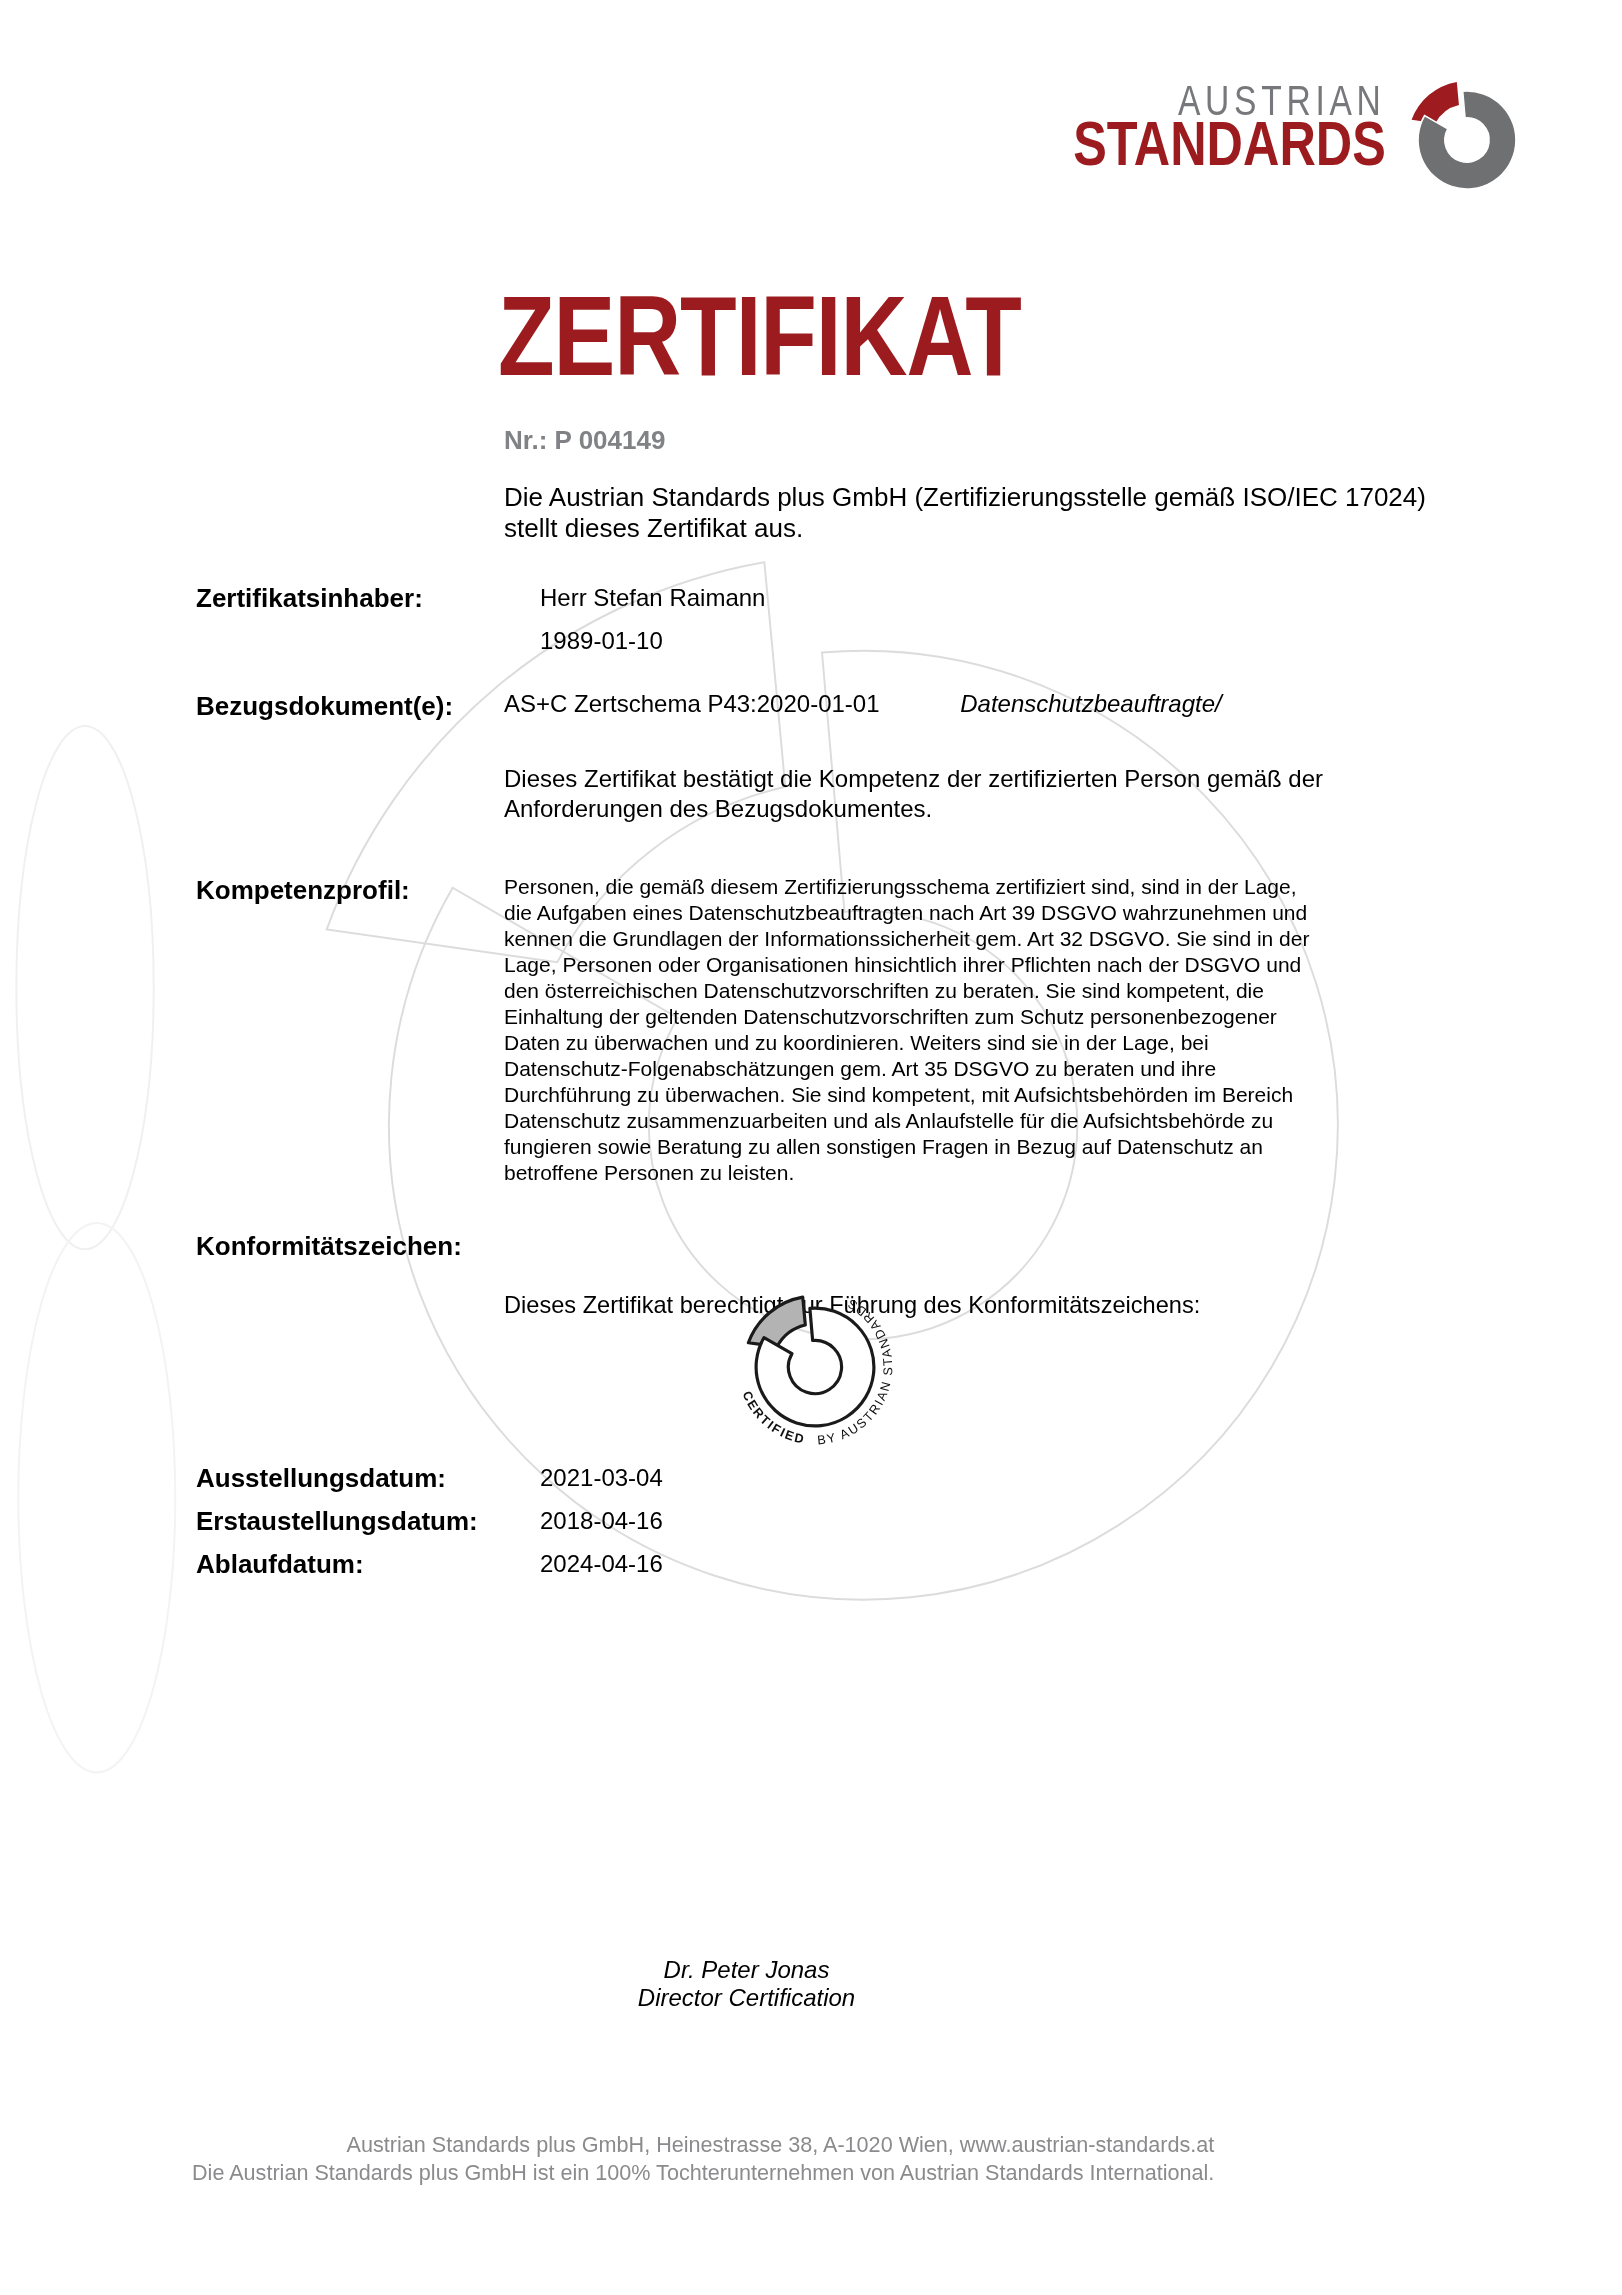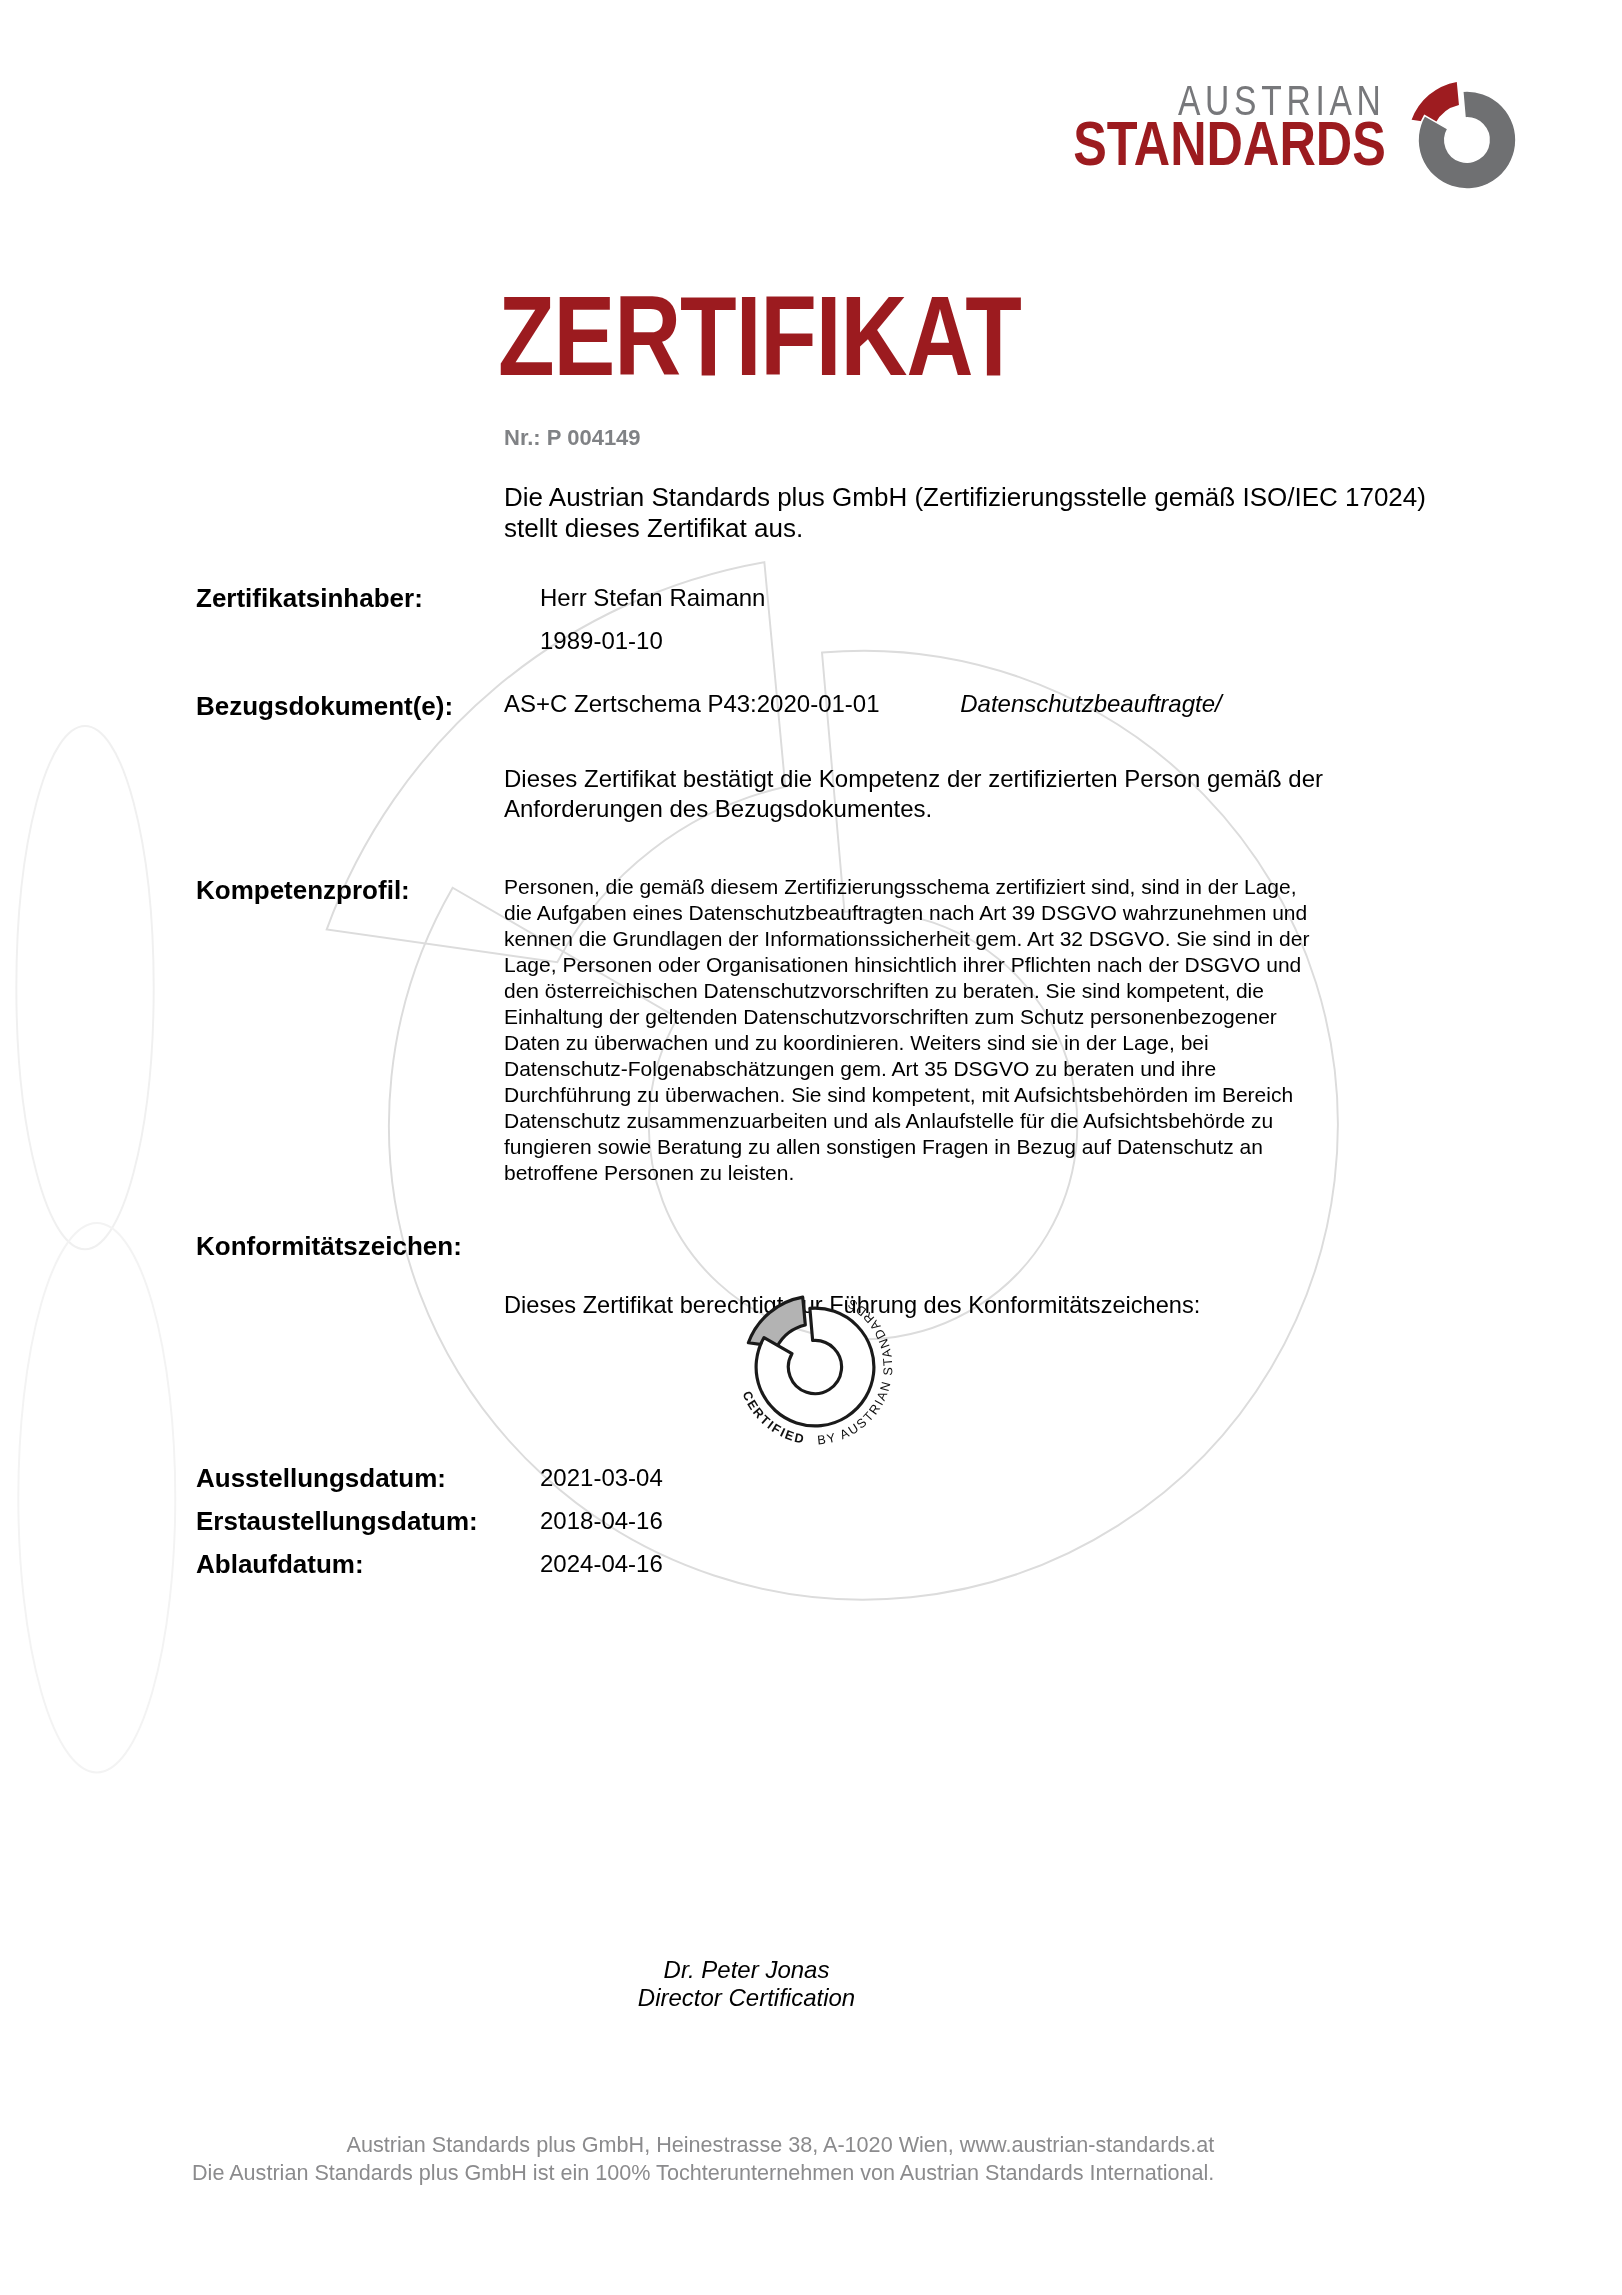--- a/index.html
+++ b/index.html
@@ -17,21 +17,21 @@
   .brand-top { display:inline-block; font-size:42px; line-height:37px; letter-spacing:5.9px;
                color:#77787b; transform:scaleX(0.8); transform-origin:100% 50%; white-space:nowrap; }
   .brand-bottom { display:inline-block; font-size:63px; line-height:48px; font-weight:bold;
                   color:#9c1b1f; transform:scaleX(0.8); transform-origin:100% 50%; white-space:nowrap; }
   .brand-mark { position:absolute; left:1388px; top:61px; width:158px; height:158px; z-index:3; }
 
   
   .doc-title { position:absolute; left:498px; top:287px; font-size:113px; font-weight:bold;
                line-height:98px; color:#9c1b1f; letter-spacing:-1.3px;
                transform:scaleX(0.82); transform-origin:0 0; white-space:nowrap; }
-  .cert-no { position:absolute; left:504px; top:425px; font-size:22px; font-weight:bold; color:#808285; }
+  .cert-no { position:absolute; left:504px; top:425px; font-size:26px; font-weight:bold; color:#808285; }
   .issuer { position:absolute; left:504px; top:482px; font-size:26px; font-weight:normal; line-height:31px; }
 
   .field-label { position:absolute; left:196px; font-size:26px; font-weight:bold; white-space:nowrap; }
   .val { position:absolute; left:504px; font-size:24px;margin-left:36px; }
   .multiline { white-space:pre-line; }
   .bezug-val { position:absolute; left:504px; top:689px; font-size:24px; line-height:30px; width:818px; }
   .bezug-val .it { font-style:italic;margin-left:37px; }
   .bezug-it2 { display:block; font-style:italic; }
   .confirm { position:absolute; left:504px; top:764px; font-size:24px; line-height:30px; }
   .komp { position:absolute; left:504px; top:874px; font-size:21px; line-height:26px; }

